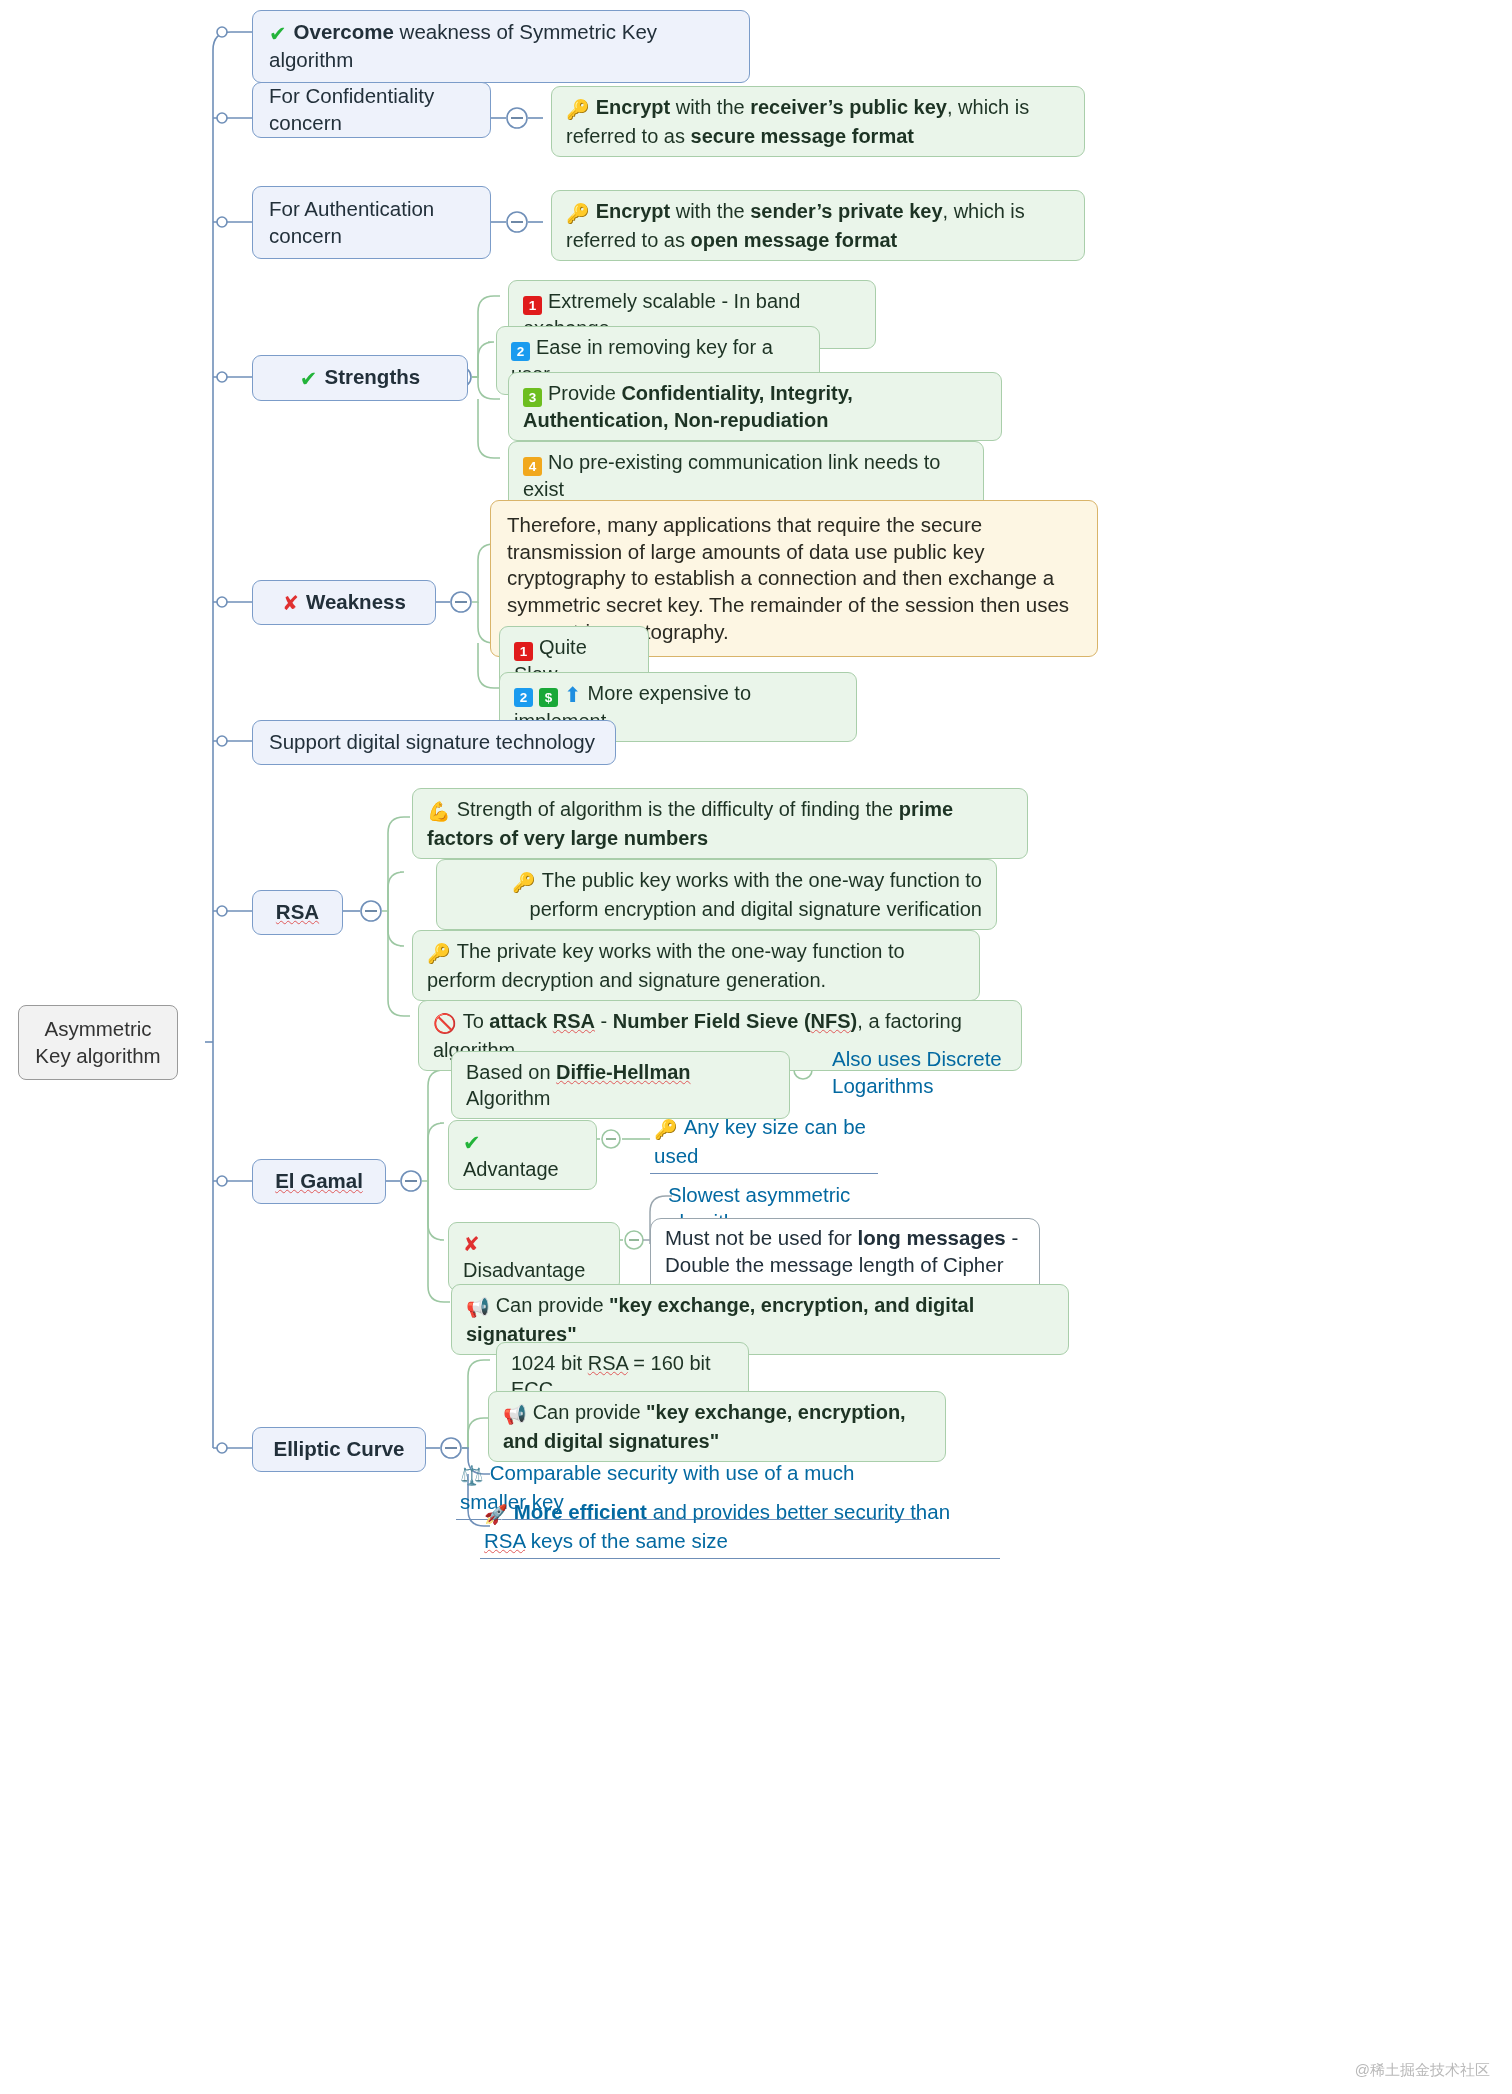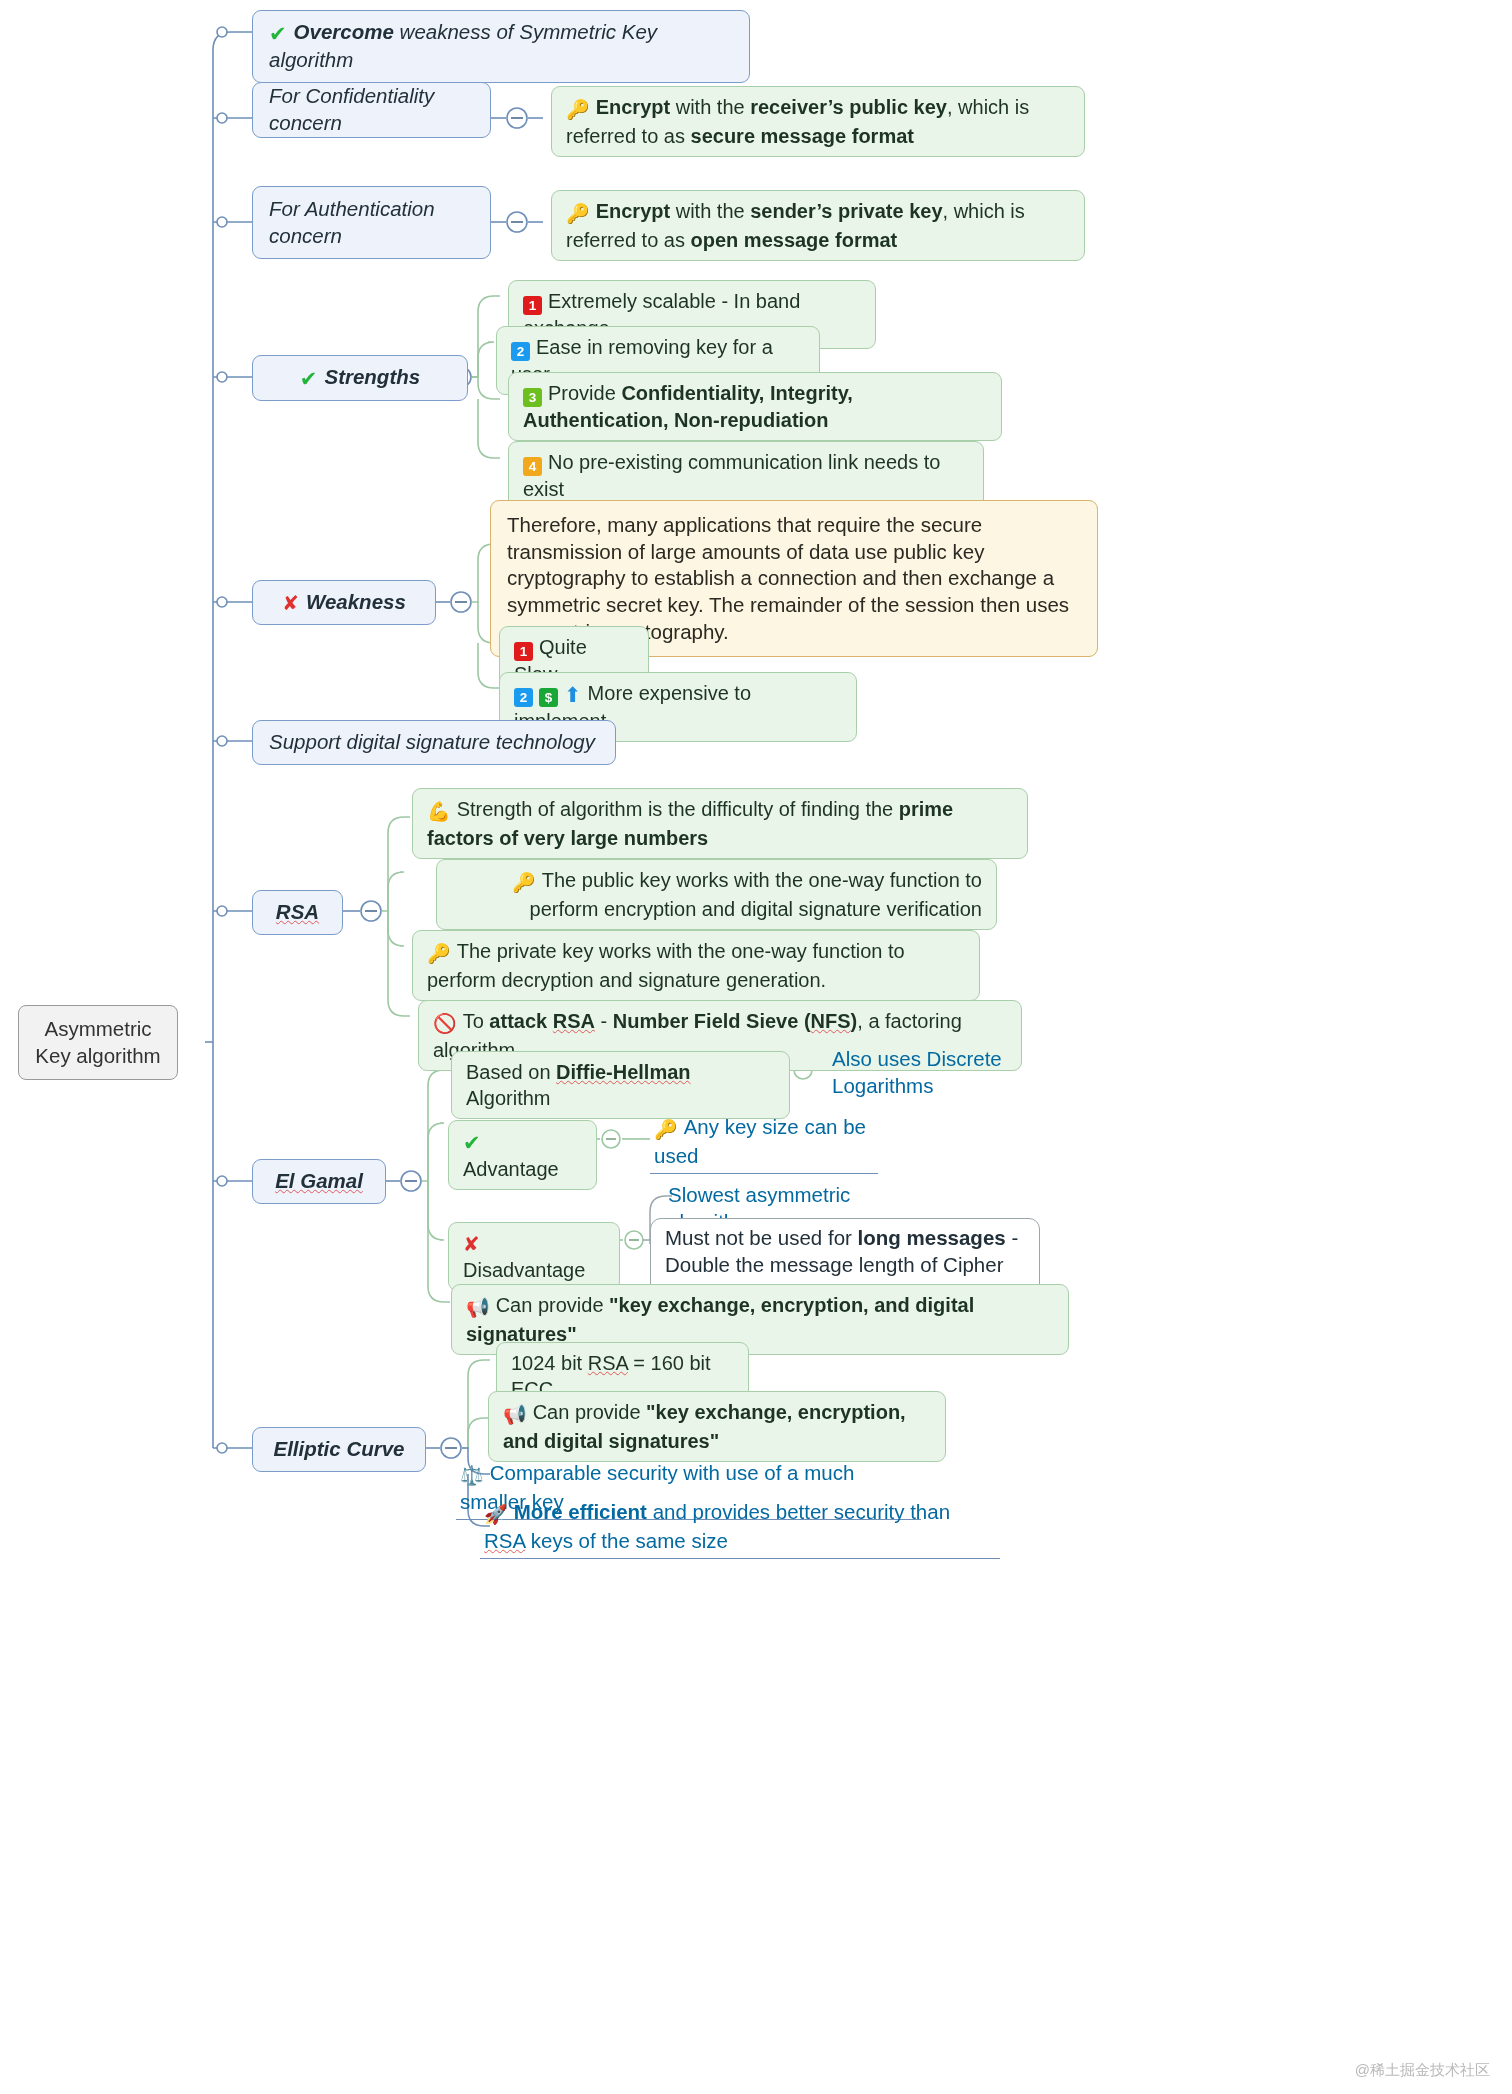--- a/index.html
+++ b/index.html
@@ -17,21 +17,21 @@
   
   .root{
     background:#f2f2f2;border:1px solid #9a9a9a;border-radius:8px;
     font-size:20.5px;color:#333;padding:10px 14px;text-align:center;
     justify-content:center;
   }
 
   
   .blue{
     background:#eef2fb;border:1.6px solid #7b9cc9;border-radius:9px;
-    padding:8px 16px;font-size:20.5px;color:#22303a;font-style:italic;
+    padding:8px 16px;font-size:20.5px;color:#22303a;
   }
   .blue.b{font-weight:bold;}
 
   
   .green{
     background:#eaf5ea;border:1.4px solid #a9ceaa;border-radius:9px;
     padding:7px 14px;font-size:20px;color:#1d3324;margin-left:8px;
   }
 
   

